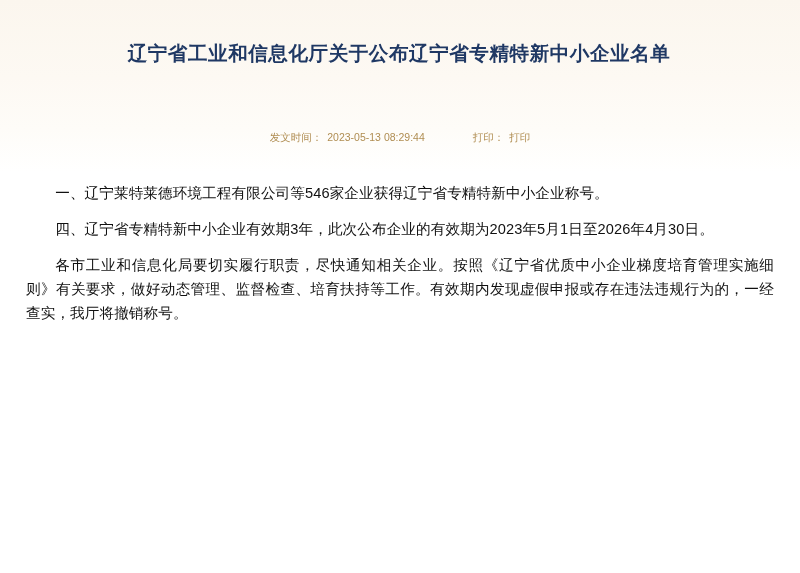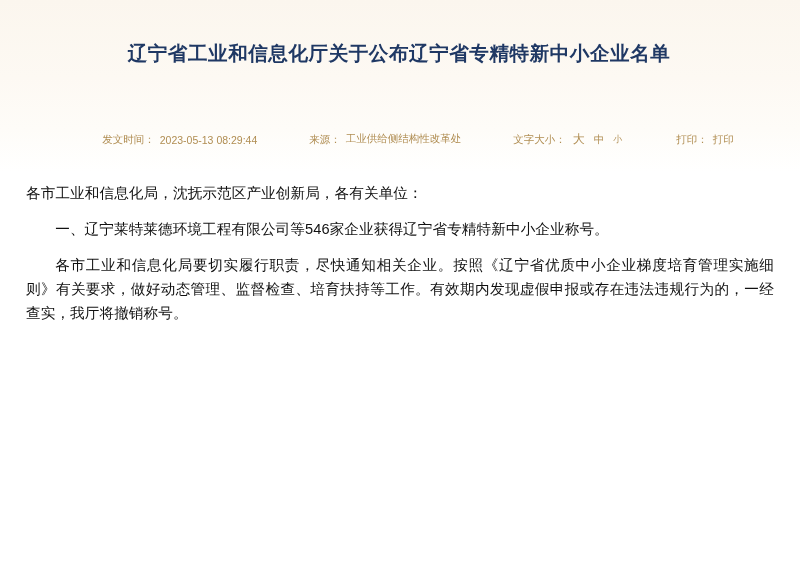--- a/index.html
+++ b/index.html
@@ -48,23 +48,21 @@
     display: flex;
     justify-content: center;
     align-items: center;
     gap: 0;
     font-size: 10.5px;
     color: #b08d52;
     white-space: nowrap;
   }
   .meta-bar .seg {
     display: inline-flex;
-    align-items: center;
     gap: 5px;
-    margin-left: 36px;
   }
   .meta-bar .sep {
     display: inline-block;
     width: 16px;
   }
   .meta-bar .src-box {
     color: #b08d52;
     border-bottom: 1px solid transparent;
   }
   .meta-bar .size-opt {
@@ -108,38 +106,28 @@
     <div class="doc-title">
       <span class="line">辽宁省工业和信息化厅关于公布辽宁省专精特新中小企业名单</span>
     </div>
 
     <div class="meta-bar">
       <span class="seg">
         <span>发文时间：</span>
         <span>2023-05-13 08:29:44</span>
       </span>
       <span class="sep"></span>
-      <span class="seg">
-        <span>来源：</span>
-        <span class="src-box">工业供给侧结构性改革处</span>
-      </span>
       <span class="sep"></span>
-      <span class="seg">
-        <span>文字大小：</span>
-        <span class="size-opt big">大</span>
-        <span class="size-opt mid">中</span>
-        <span class="size-opt small">小</span>
-      </span>
       <span class="sep"></span>
       <span class="seg">
         <span class="print-label">打印：</span>
         <span class="print-link">打印</span>
       </span>
     </div>
   </div>
 
   <div class="content">
-    <p>各市工业和信息化局，沈抚示范区产业创新局，各有关单位：</p>
     <p class="indent">一、辽宁莱特莱德环境工程有限公司等546家企业获得辽宁省专精特新中小企业称号。</p>
+    <p class="indent">四、辽宁省专精特新中小企业有效期3年，此次公布企业的有效期为2023年5月1日至2026年4月30日。</p>
     <p class="indent tight">各市工业和信息化局要切实履行职责，尽快通知相关企业。按照《辽宁省优质中小企业梯度培育管理实施细则》有关要求，做好动态管理、监督检查、培育扶持等工作。有效期内发现虚假申报或存在违法违规行为的，一经查实，我厅将撤销称号。</p>
   </div>
 
 </div>
 
 </body></html>

